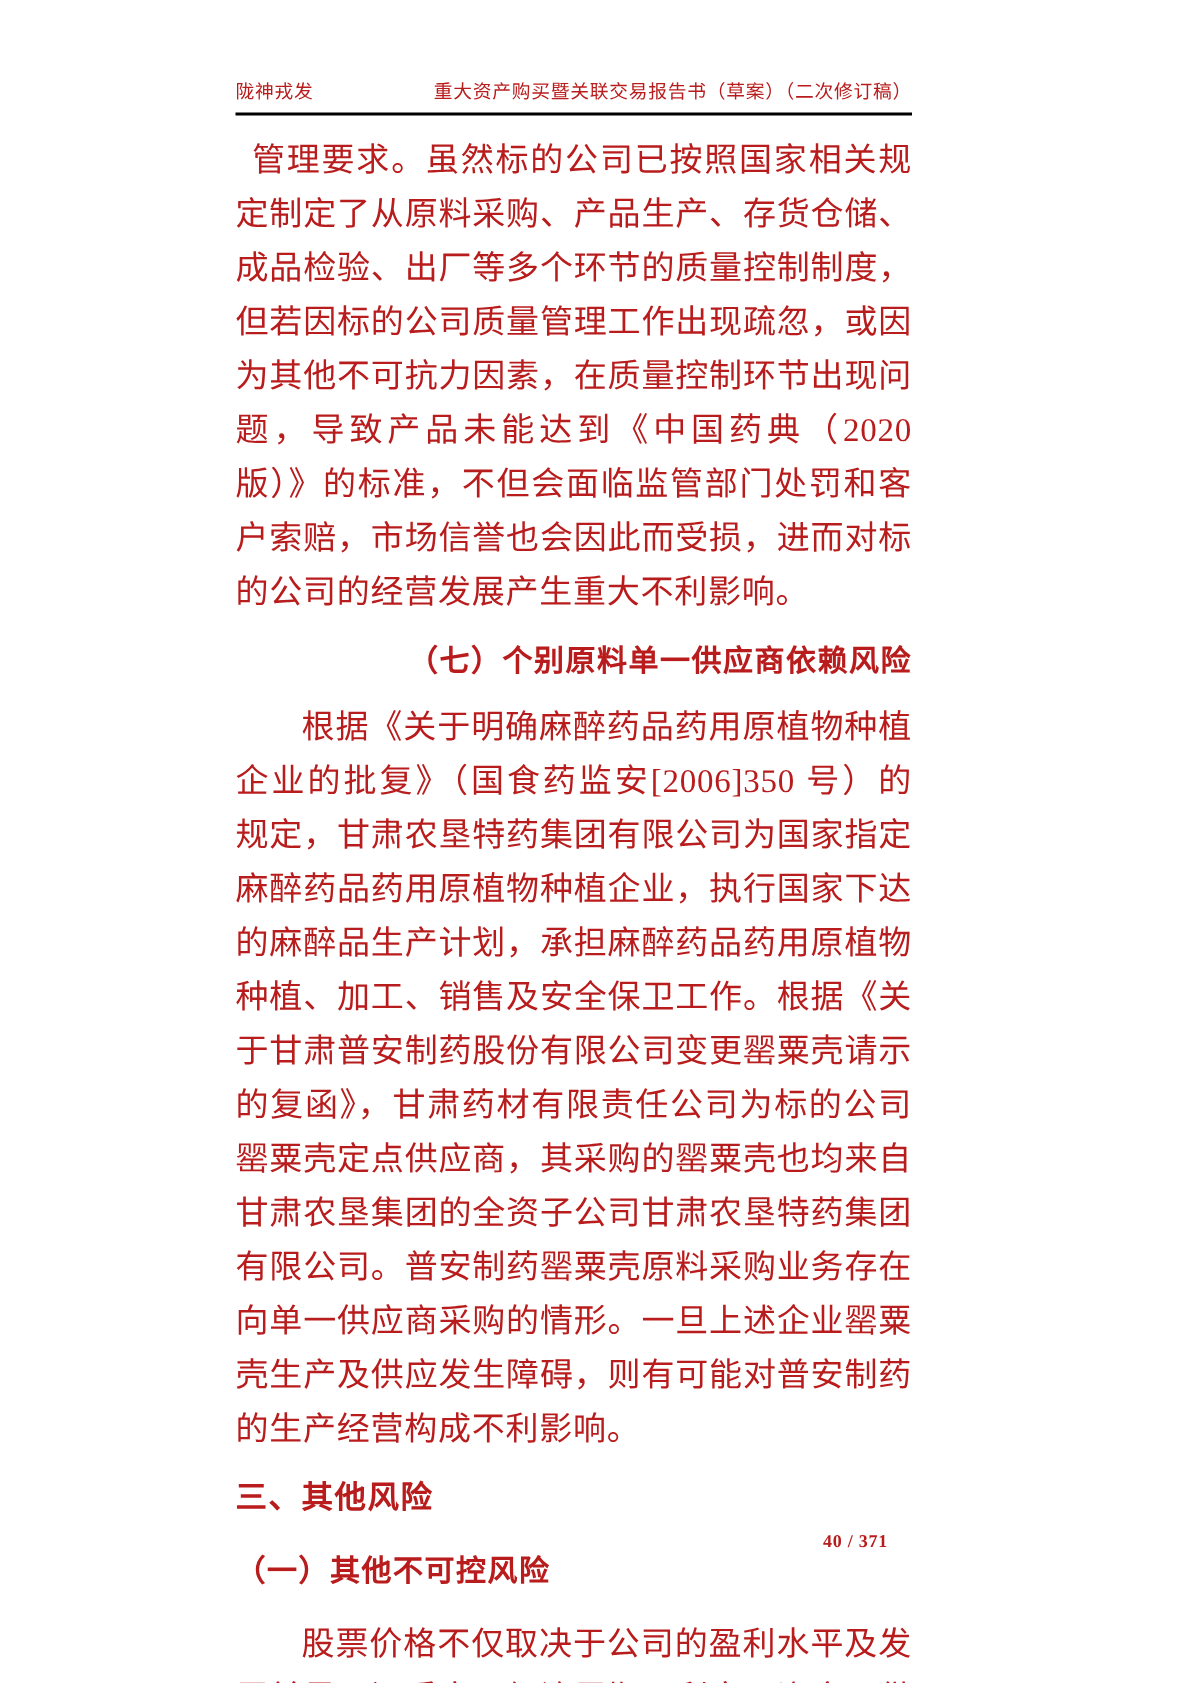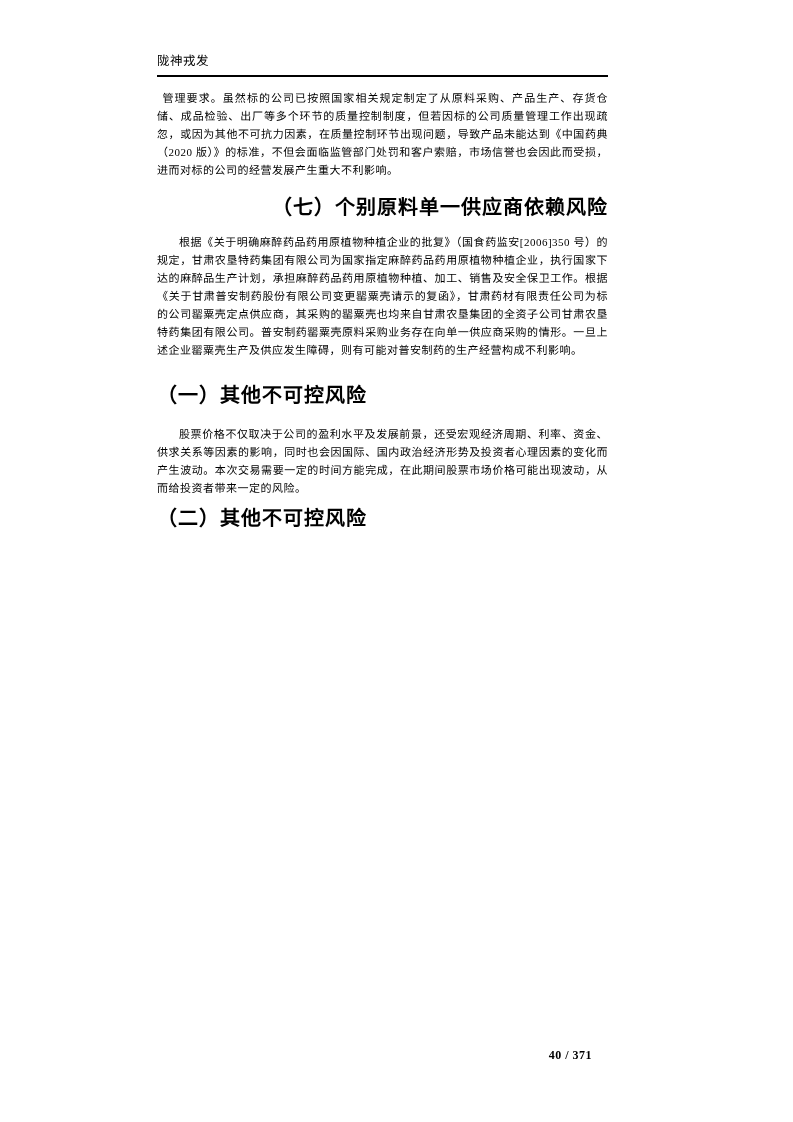--- a/index.html
+++ b/index.html
@@ -6,43 +6,43 @@
     margin: 0;
     padding: 0;
     background: #ffffff;
   }
   .page {
     position: relative;
     width: 631px;
     height: 1122px;
     margin: 0 auto;
     background: #ffffff;
-    color: #000000;
+    color: #b91c1c;
     box-sizing: border-box;
     padding: 52px 104px 0 76px;
     font-family: "Liberation Serif", "DejaVu Serif", serif;
     overflow: hidden;
   }
   .doc-header {
     display: flex;
     justify-content: space-between;
     align-items: flex-end;
     font-size: 12.5px;
     line-height: 18px;
     padding-bottom: 5px;
     border-bottom: 2px solid #000000;
     letter-spacing: 0.5px;
   }
   .doc-header .hdr-left { white-space: nowrap; }
   .doc-header .hdr-right { white-space: nowrap; }
 
   .para {
     margin: 0;
-    font-size: 11px;
-    line-height: 18px;
+    font-size: 22px;
+    line-height: 36px;
     text-align: justify;
     text-justify: inter-character;
     letter-spacing: 0.5px;
   }
   .para.indent-2 { text-indent: 2em; }
   .para.indent-half { text-indent: 0.5em; }
 
   .h-main {
     margin: 0;
     font-family: "Liberation Sans", "DejaVu Sans", sans-serif;
@@ -64,43 +64,45 @@
   .mt-h7   { margin-top: 15px; text-align: right; }
   .mt-p2   { margin-top: 13px; }
   .mt-h3   { margin-top: 14px; }
   .mt-h1s  { margin-top: 23px; }
   .mt-p3   { margin-top: 17px; }
   .mt-h2s  { margin-top: 8px; }
   .mt-p4   { margin-top: 15px; }
 
   .doc-footer {
     position: absolute;
-    top: 1048px;
+    top: 1020px;
     right: 120px;
     font-size: 12px;
     font-weight: 700;
     font-family: "Liberation Serif", "DejaVu Serif", serif;
     letter-spacing: 0.5px;
   }
 </style>
 </head>
 <body>
 
 <div class="page">
 
   <div class="doc-header">
     <span class="hdr-left">陇神戎发</span>
+    <span class="hdr-right">重大资产购买暨关联交易报告书（草案）（二次修订稿）</span>
   </div>
 
   <p class="para indent-half mt-p1">管理要求。虽然标的公司已按照国家相关规定制定了从原料采购、产品生产、存货仓储、成品检验、出厂等多个环节的质量控制制度，但若因标的公司质量管理工作出现疏忽，或因为其他不可抗力因素，在质量控制环节出现问题，导致产品未能达到《中国药典（2020 版）》的标准，不但会面临监管部门处罚和客户索赔，市场信誉也会因此而受损，进而对标的公司的经营发展产生重大不利影响。</p>
 
   <h3 class="h-sub mt-h7">（七）个别原料单一供应商依赖风险</h3>
 
   <p class="para indent-2 mt-p2">根据《关于明确麻醉药品药用原植物种植企业的批复》（国食药监安[2006]350 号）的规定，甘肃农垦特药集团有限公司为国家指定麻醉药品药用原植物种植企业，执行国家下达的麻醉品生产计划，承担麻醉药品药用原植物种植、加工、销售及安全保卫工作。根据《关于甘肃普安制药股份有限公司变更罂粟壳请示的复函》，甘肃药材有限责任公司为标的公司罂粟壳定点供应商，其采购的罂粟壳也均来自甘肃农垦集团的全资子公司甘肃农垦特药集团有限公司。普安制药罂粟壳原料采购业务存在向单一供应商采购的情形。一旦上述企业罂粟壳生产及供应发生障碍，则有可能对普安制药的生产经营构成不利影响。</p>
 
+  <h2 class="h-main mt-h3">三、其他风险</h2>
 
   <h3 class="h-sub mt-h1s">（一）其他不可控风险</h3>
 
   <p class="para indent-2 mt-p3">股票价格不仅取决于公司的盈利水平及发展前景，还受宏观经济周期、利率、资金、供求关系等因素的影响，同时也会因国际、国内政治经济形势及投资者心理因素的变化而产生波动。本次交易需要一定的时间方能完成，在此期间股票市场价格可能出现波动，从而给投资者带来一定的风险。</p>
 
   <h3 class="h-sub mt-h2s">（二）其他不可控风险</h3>
 
 
   <div class="doc-footer">40 / 371</div>
 

